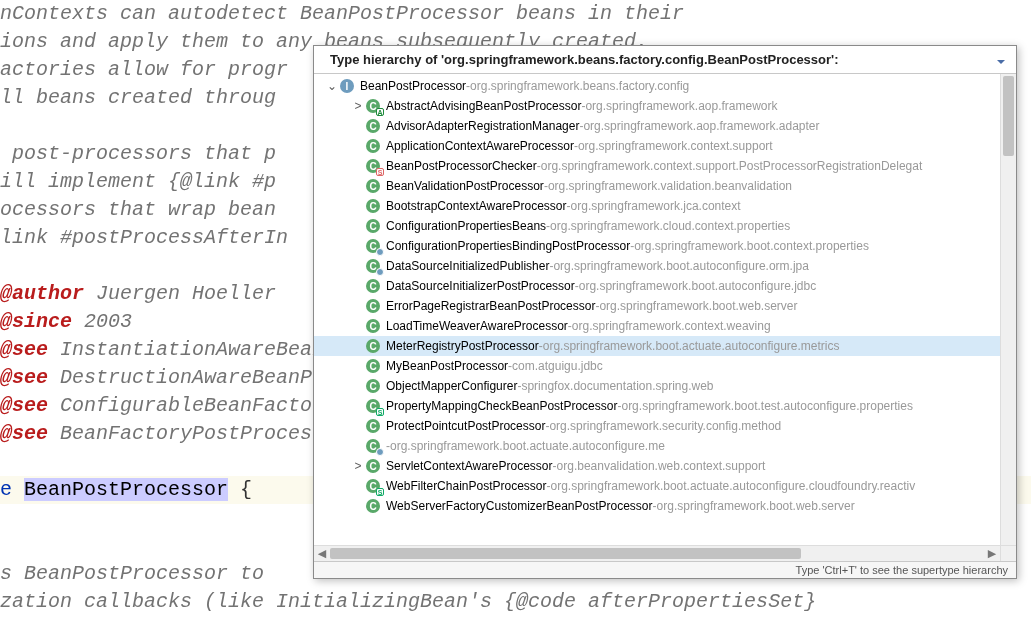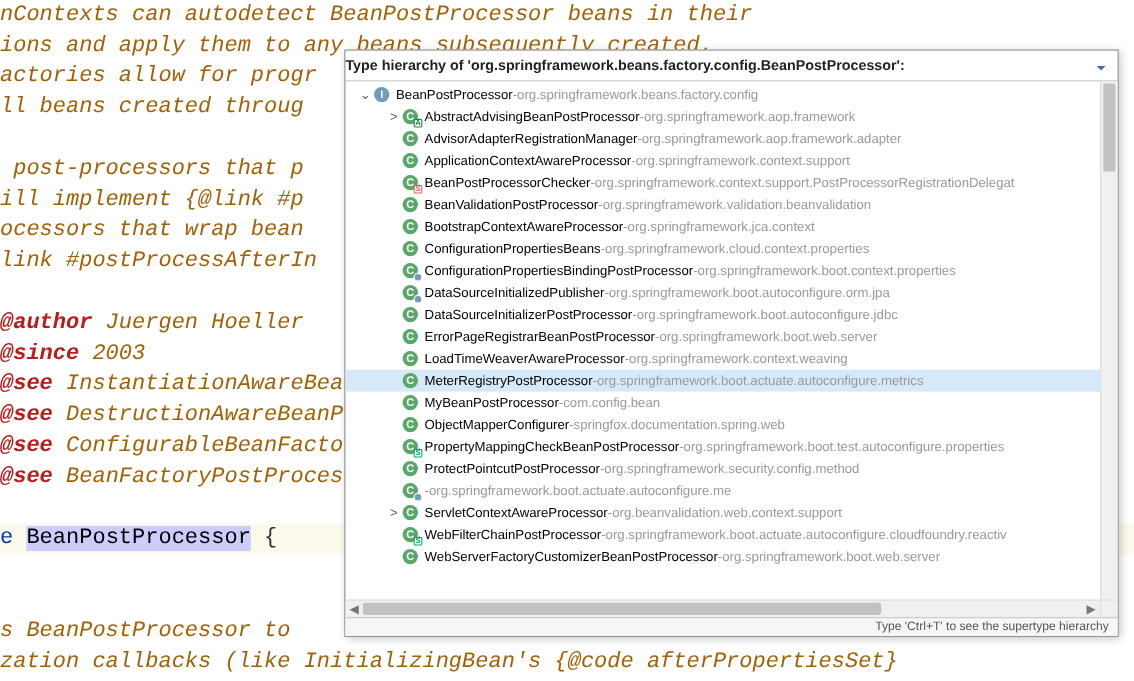--- a/index.html
+++ b/index.html
@@ -18,21 +18,21 @@
     left: 0; top: 0;
     width: 1031px; height: 619px;
     font-family: Consolas, "Courier New", monospace;
     font-size: 20px;
     line-height: 28px;
     padding: 0;
     white-space: pre;
     color: #333;
   }
   .code-line { height: 28px; }
-  .tok-comment { color: #a16207; font-style: italic; }
+  .tok-comment { color: #737373; font-style: italic; }
   .tok-tag { color: #b91c1c; font-weight: 600; font-style: italic; }
   .tok-kw { color: #0033b3; }
   .tok-decl-highlight {
     background: #ccccff;
     color: #000;
   }
   .decl-line {
     background: #fcfaed;
   }
   .popup {
@@ -44,21 +44,21 @@
     border: 1px solid #8a8a8a;
     background: #fff;
     box-shadow: 2px 2px 8px rgba(0,0,0,.25);
     display: flex;
     flex-direction: column;
   }
   .popup-header {
     display: flex;
     align-items: center;
     justify-content: space-between;
-    padding: 6px 10px 6px 0;
+    padding: 6px 10px 6px 16px;
     border-bottom: 1px solid #c8c8c8;
     font-size: 13px;
     font-weight: bold;
     color: #222;
   }
   .popup-header .drop {
     width: 10px; height: 10px;
   }
   .popup-tree {
     flex: 1;
@@ -318,21 +318,21 @@
           <span class="cls-name">MeterRegistryPostProcessor</span>
           <span class="cls-pkg"> - </span>
           <span class="cls-pkg">org.springframework.boot.actuate.autoconfigure.metrics</span>
         </div>
         <div class="tree-row">
           <span class="indent" style="width: 36px;"></span>
           <span class="expander"></span>
           <span class="icon icon-class"></span>
           <span class="cls-name">MyBeanPostProcessor</span>
           <span class="cls-pkg"> - </span>
-          <span class="cls-pkg">com.config.bean</span>
+          <span class="cls-pkg">com.atguigu.jdbc</span>
         </div>
         <div class="tree-row">
           <span class="indent" style="width: 36px;"></span>
           <span class="expander"></span>
           <span class="icon icon-class"></span>
           <span class="cls-name">ObjectMapperConfigurer</span>
           <span class="cls-pkg"> - </span>
           <span class="cls-pkg">springfox.documentation.spring.web</span>
         </div>
         <div class="tree-row">

